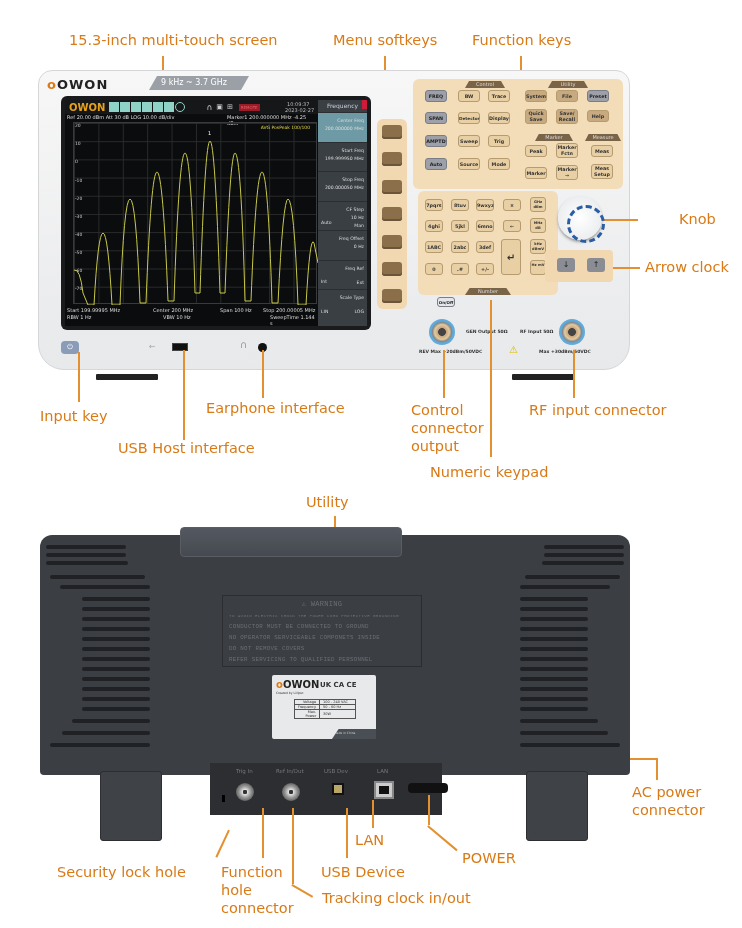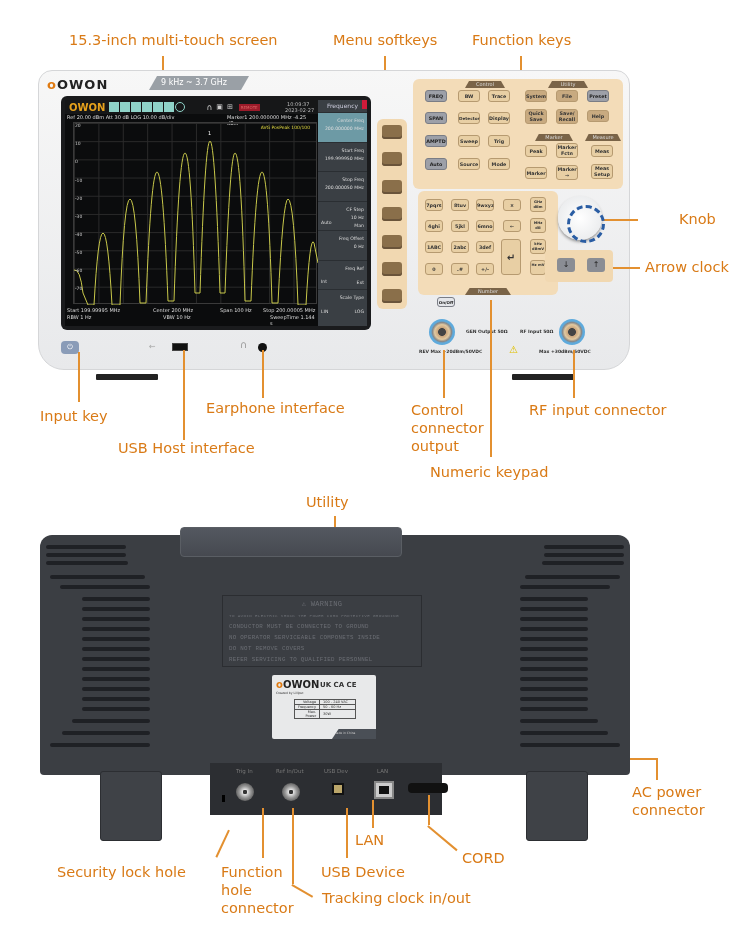--- a/index.html
+++ b/index.html
@@ -376,13 +376,13 @@
 <div class="callout" style="left:221px;top:900px">connector</div>
 <div class="ln vl" style="left:292px;top:808px;height:76px"></div>
 <div class="ln hl" style="left:292px;top:884px;width:24px;transform:rotate(30deg);transform-origin:left"></div>
 <div class="callout" style="left:322px;top:890px">Tracking clock in/out</div>
 <div class="ln vl" style="left:346px;top:808px;height:50px"></div>
 <div class="callout" style="left:321px;top:864px">USB Device</div>
 <div class="ln vl" style="left:372px;top:800px;height:28px"></div>
 <div class="callout" style="left:355px;top:832px">LAN</div>
 <div class="ln vl" style="left:428px;top:795px;height:30px"></div>
 <div class="ln hl" style="left:428px;top:825px;width:38px;transform:rotate(40deg);transform-origin:left"></div>
-<div class="callout" style="left:462px;top:850px">CORD</div>
+<div class="callout" style="left:462px;top:850px">POWER</div>
 
 </body></html>

